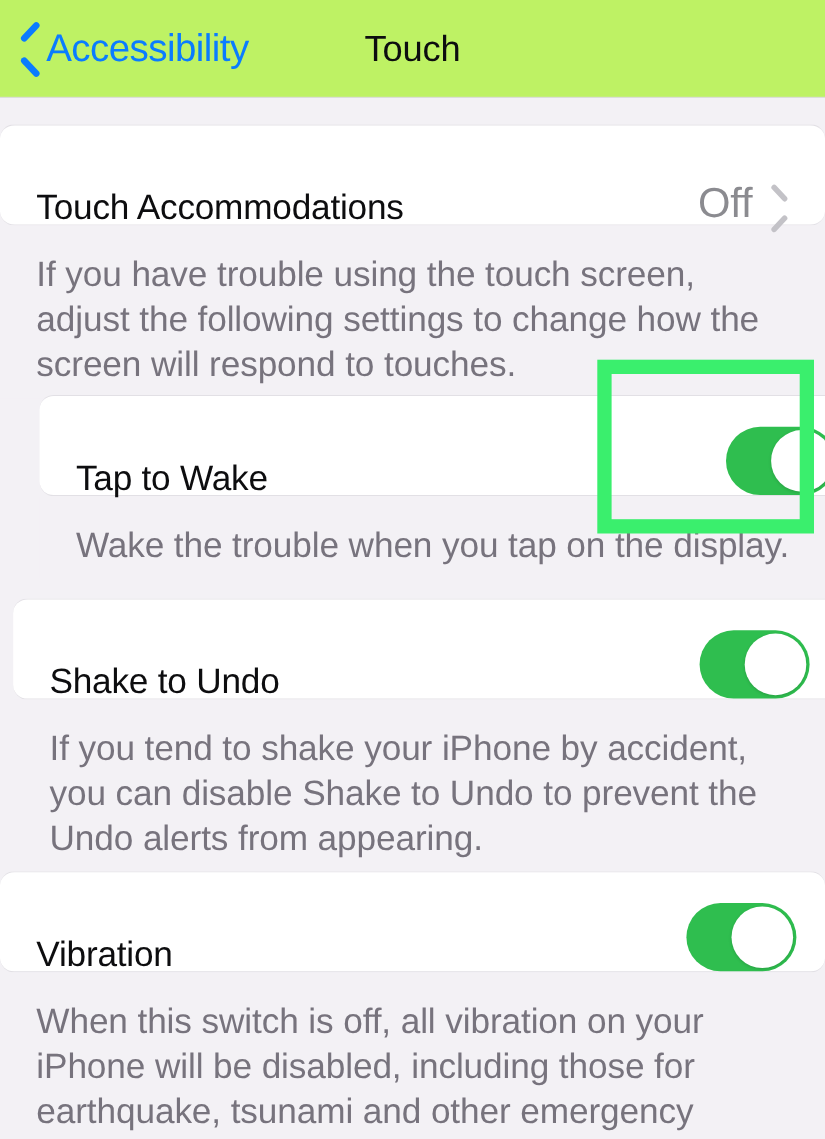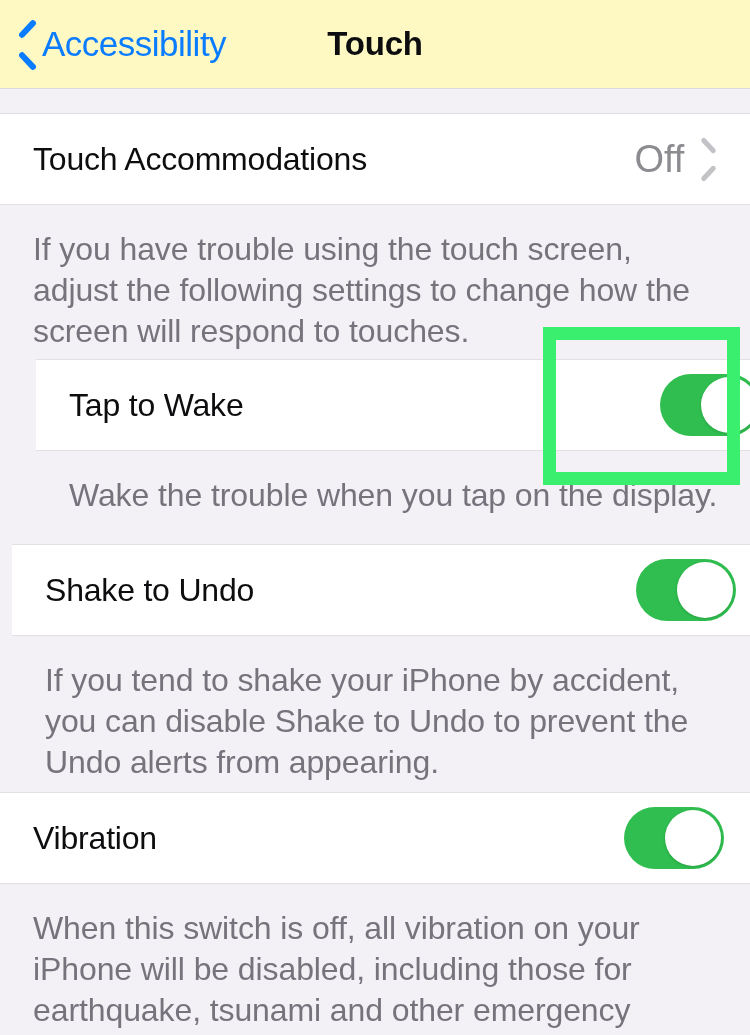--- a/index.html
+++ b/index.html
@@ -23,21 +23,21 @@
     background: #f3f1f5;
     overflow: hidden;
   }
 
   
   .navbar {
     position: absolute;
     top: 0; left: 0;
     width: 750px;
     height: 89px;
-    background: #fef9c3;
+    background: #bef264;
     border-bottom: 1px solid #dcdadf;
   }
 
   .back-button {
     position: absolute;
     left: 16px;
     top: 17px;
     display: flex;
     align-items: center;
     height: 52px;
@@ -79,21 +79,21 @@
     line-height: 1;
   }
 
   .nav-title {
     position: absolute;
     left: 0;
     top: 25px;
     width: 750px;
     text-align: center;
     font-size: 33px;
-    font-weight: bold;
+    font-weight: normal;
     color: #0d0d0f;
     letter-spacing: -0.2px;
   }
 
   .nav-watermark {
     position: absolute;
     right: 14px;
     top: 16px;
     width: 250px;
     text-align: right;
@@ -108,22 +108,23 @@
   
   .gap { background: #f3f1f5; }
 
   .row {
     position: relative;
     background: #ffffff;
     border-top: 1px solid #e2e0e5;
     border-bottom: 1px solid #e2e0e5;
     height: 92px;
     display: flex;
-    align-items: center;
+    align-items: flex-end;
     padding: 0 26px 0 33px;
+    border-radius: 13px;
   }
 
   .row-label {
     font-size: 32px;
     color: #0d0d0f;
     letter-spacing: -0.2px;
     flex: 1 1 auto;
     line-height: 1;
   }
 

